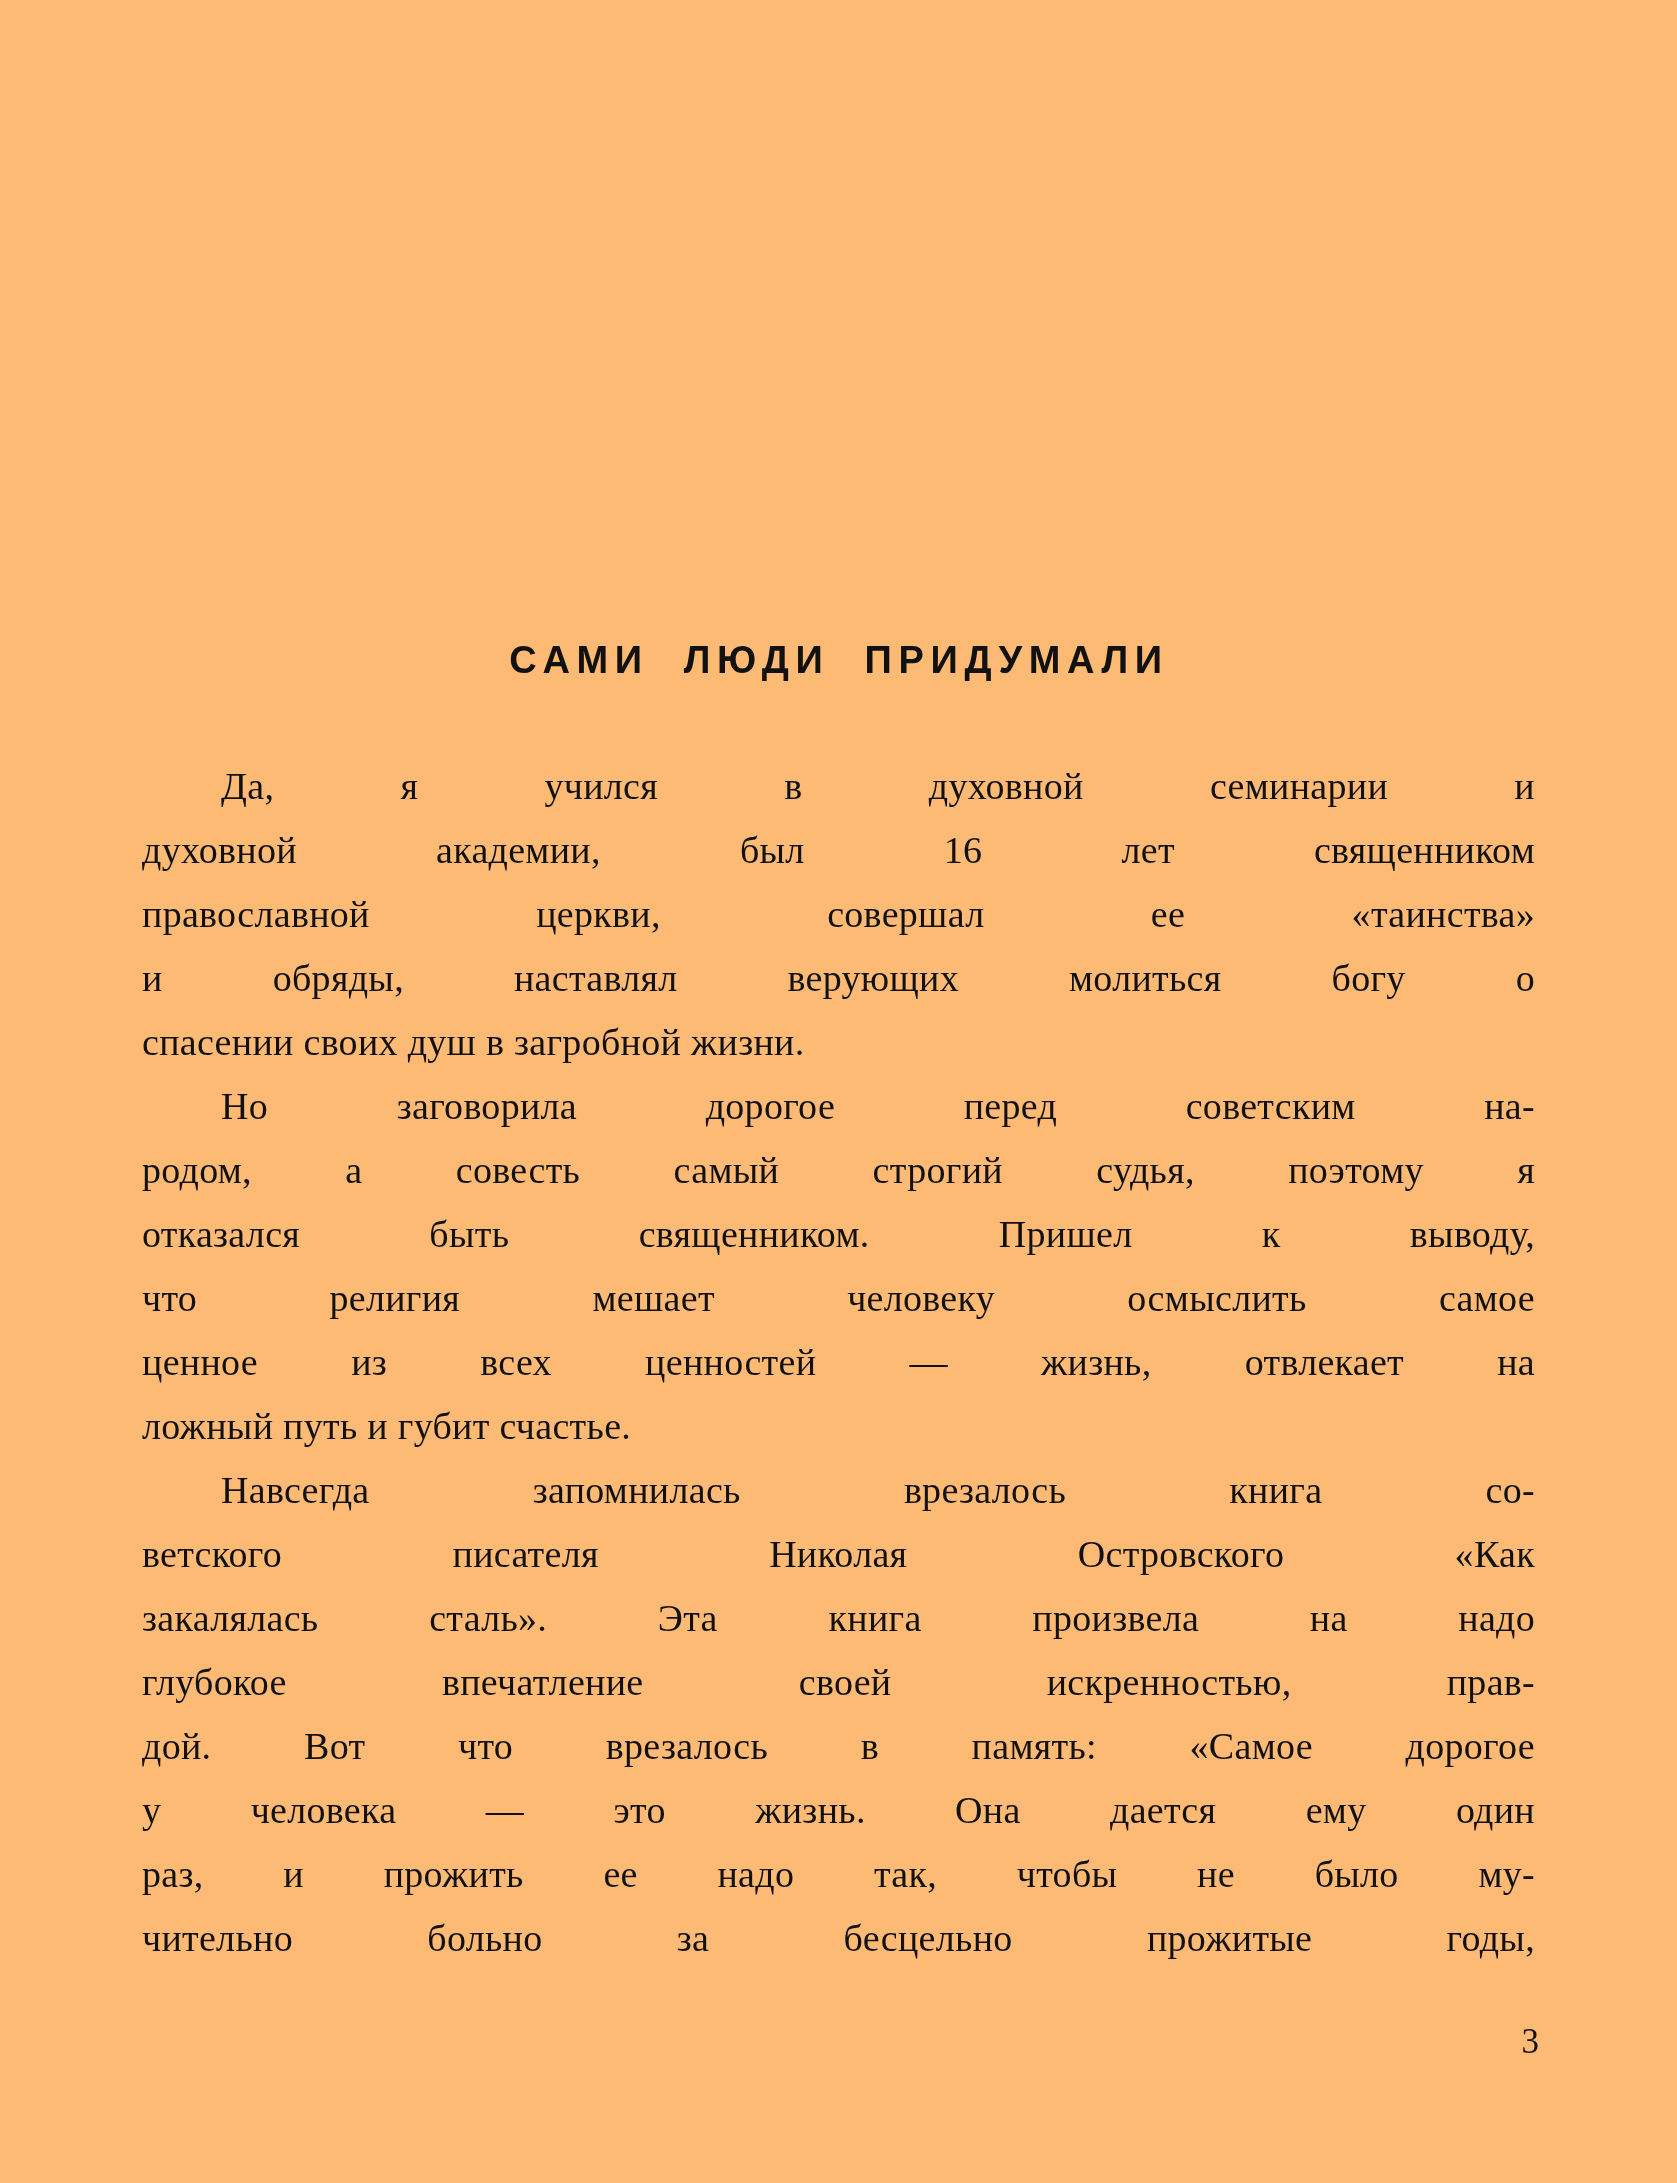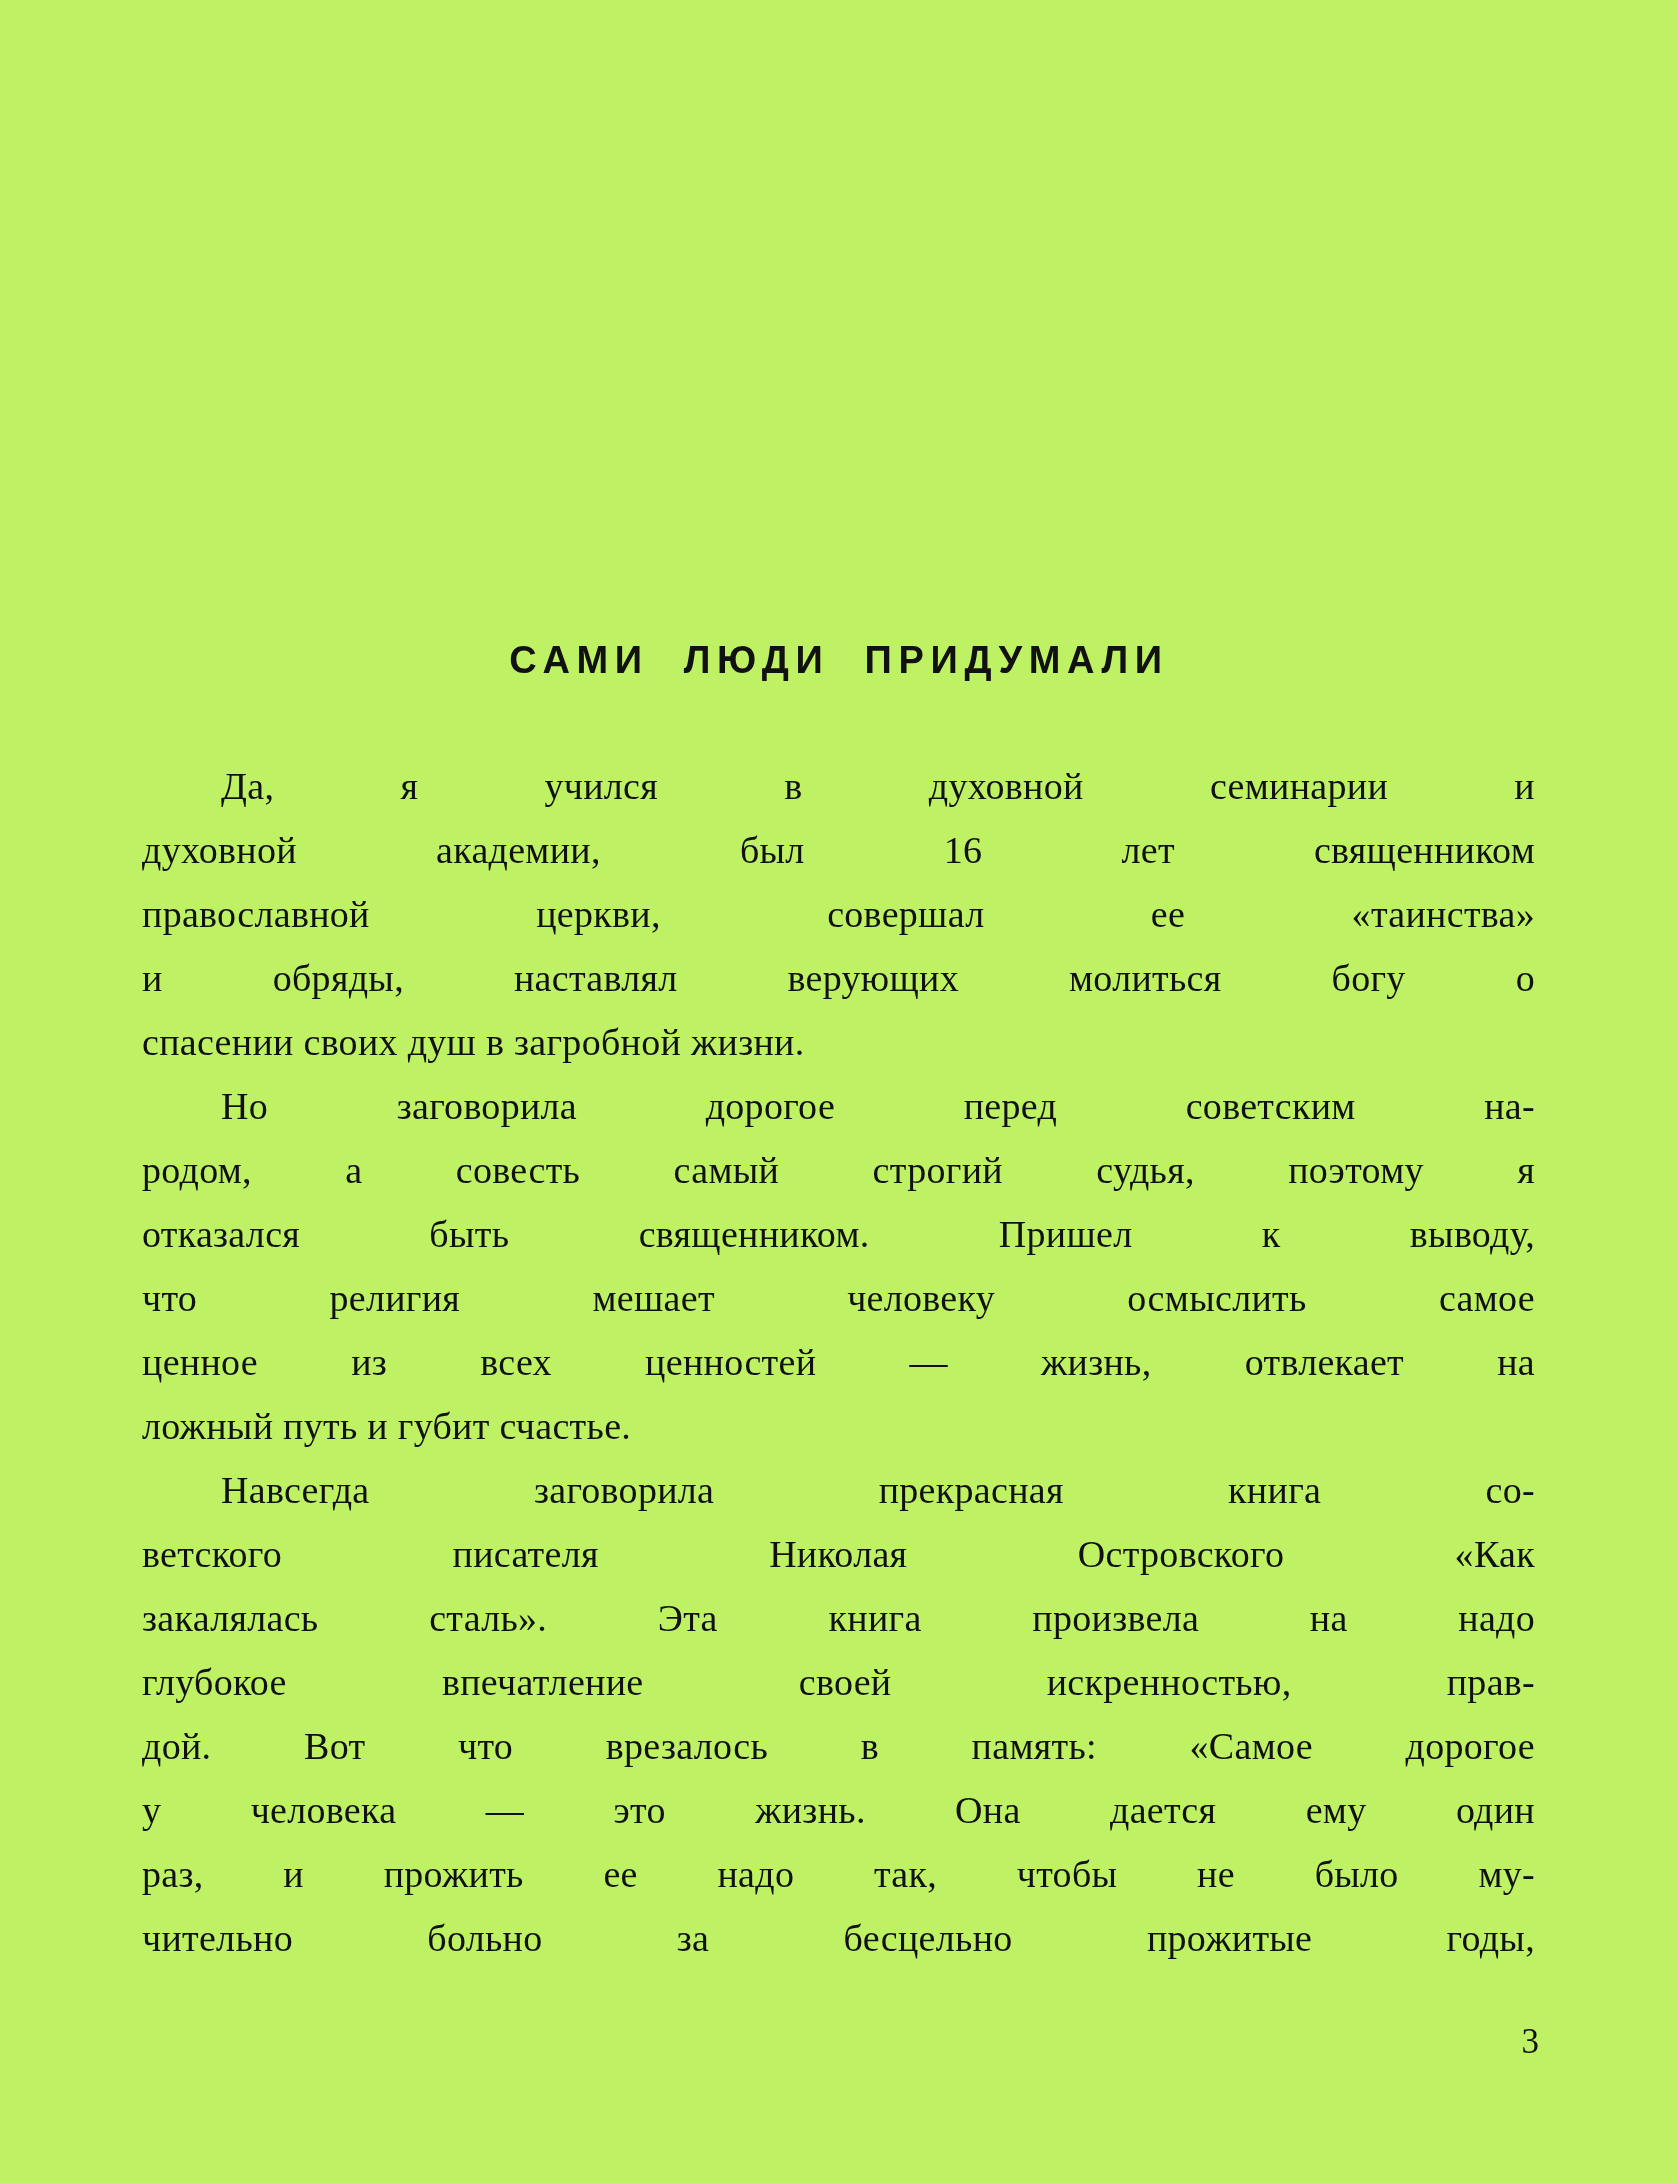--- a/index.html
+++ b/index.html
@@ -54,36 +54,36 @@
     right: 139px;
     top: 2024px;
     font-family: "Liberation Serif", "DejaVu Serif", serif;
     font-size: 35px;
     line-height: 1;
   }
 </style>
 </head>
 <body>
 
-<div class="page" style="background: #bef264; color: rgb(17, 17, 17);">
+<div class="page" style="background: #fdba74; color: rgb(17, 17, 17);">
   <h1 class="page-title">САМИ ЛЮДИ ПРИДУМАЛИ</h1>
 
   <div class="text-block">
       <div class="line indent">Да, я учился в духовной семинарии и</div>
       <div class="line">духовной академии, был 16 лет священником</div>
       <div class="line">православной церкви, совершал ее «таинства»</div>
       <div class="line">и обряды, наставлял верующих молиться богу о</div>
       <div class="line para-end">спасении своих душ в загробной жизни.</div>
       <div class="line indent">Но заговорила дорогое перед советским на-</div>
       <div class="line">родом, а совесть самый строгий судья, поэтому я</div>
       <div class="line">отказался быть священником. Пришел к выводу,</div>
       <div class="line">что религия мешает человеку осмыслить самое</div>
       <div class="line">ценное из всех ценностей — жизнь, отвлекает на</div>
       <div class="line para-end">ложный путь и губит счастье.</div>
-      <div class="line indent">Навсегда заговорила прекрасная книга со-</div>
+      <div class="line indent">Навсегда запомнилась врезалось книга со-</div>
       <div class="line">ветского писателя Николая Островского «Как</div>
       <div class="line">закалялась сталь». Эта книга произвела на надо</div>
       <div class="line">глубокое впечатление своей искренностью, прав-</div>
       <div class="line">дой. Вот что врезалось в память: «Самое дорогое</div>
       <div class="line">у человека — это жизнь. Она дается ему один</div>
       <div class="line">раз, и прожить ее надо так, чтобы не было му-</div>
       <div class="line">чительно больно за бесцельно прожитые годы,</div>
     </div>
 
   <div class="page-number">3</div>

